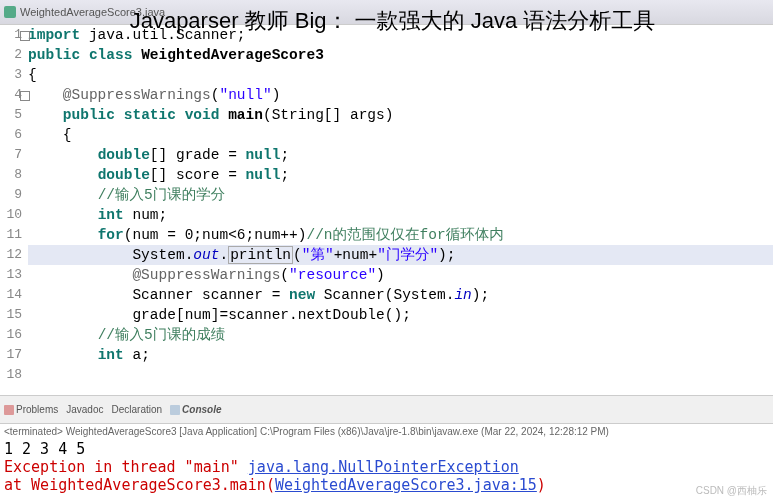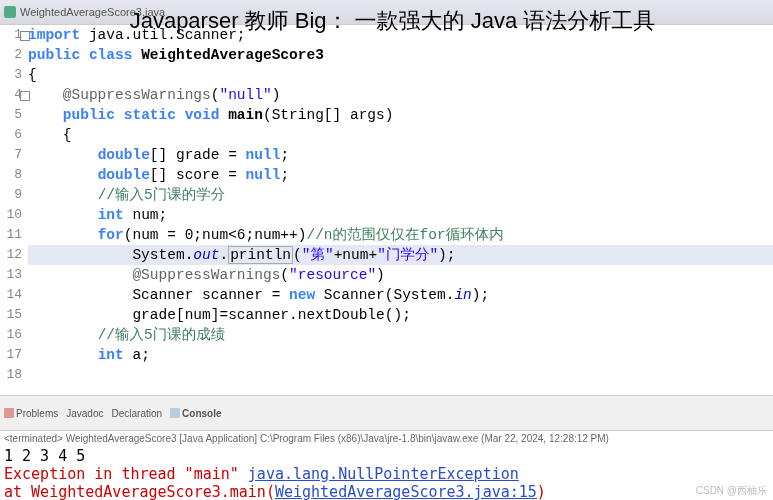--- a/index.html
+++ b/index.html
@@ -7,32 +7,32 @@
 .titlebar { height: 20px; background: linear-gradient(#e8e8f0, #d8d8e0); border-bottom: 1px solid #ccc; font-size: 11px; font-family: Tahoma, sans-serif; display: flex; align-items: center; padding: 12px 4px; color: #555; }
 .titlebar-icon { width: 12px; height: 12px; background: #5a8; margin-right: 4px; border-radius: 2px; }
 .overlay-title { position: absolute; top: 6px; left: 72px; right: 60px; text-align: center; font-family: "Microsoft YaHei", sans-serif; font-size: 22px; color: #000000; z-index: 10; pointer-events: none; }
 .editor { background: #fff; height: 370px; overflow: hidden; }
 .line { display: flex; height: 20px; line-height: 20px; }
 .gutter { width: 28px; text-align: right; padding-right: 6px; color: #888; font-size: 13px; background: #fff; user-select: none; }
 .code { flex: 1; white-space: pre; font-size: 14.5px; font-weight: 500; }
 .line.folded .gutter { position: relative; }
 .line.folded .gutter::after { content: ""; position: absolute; right: -2px; top: 6px; width: 8px; height: 8px; border: 1px solid #888; font-size: 8px; }
 .line.hl { background: #e4e8f4; }
-.kw { color: #3b82f6; font-weight: bold; }
+.kw { color: #0f766e; font-weight: bold; }
 .str { color: #2a00ff; }
 .ann { color: #646464; }
 .cmt { color: #3f7f5f; }
 .field { color: #0000c0; font-style: italic; }
 .type { color: #000; font-weight: bold; }
 .plain { color: #000; }
 .box { border: 1px solid #aaa; padding: 0 1px; }
 
-.panel-tabs { height: 36px; border-top: 1px solid #ccc; border-bottom: 1px solid #ccc; background: #f0f0f0; display: flex; align-items: center; font-size: 10px; font-family: Tahoma, sans-serif; gap: 8px; padding: 0 4px; }
+.panel-tabs { height: 29px; border-top: 1px solid #ccc; border-bottom: 1px solid #ccc; background: #f0f0f0; display: flex; align-items: center; font-size: 10px; font-family: Tahoma, sans-serif; gap: 8px; padding: 0 4px; }
 .panel-tabs .tab { color: #555; display: flex; align-items: center; gap: 2px; }
-.panel-tabs .tab.active { font-weight: bold; }
+.panel-tabs .tab.active { font-weight: bold; font-style: italic; }
 .tab-icon { width: 10px; height: 10px; background: #d99; border-radius: 1px; }
 .term-line { height: 14px; font-size: 10px; font-family: Tahoma, sans-serif; color: #666; padding: 0 4px; display: flex; align-items: center; }
 .console { padding: 2px 4px; font-family: "Consolas", monospace; font-size: 15px; }
 .console .out { color: #000; }
 .console .err { color: #c00; }
 .console .err .link { color: #2a4bd0; text-decoration: underline; text-align: right; }
 .watermark { position: absolute; bottom: 2px; right: 6px; font-size: 10px; color: #bbb; font-family: sans-serif; }
 </style>
 </head>
 <body>

